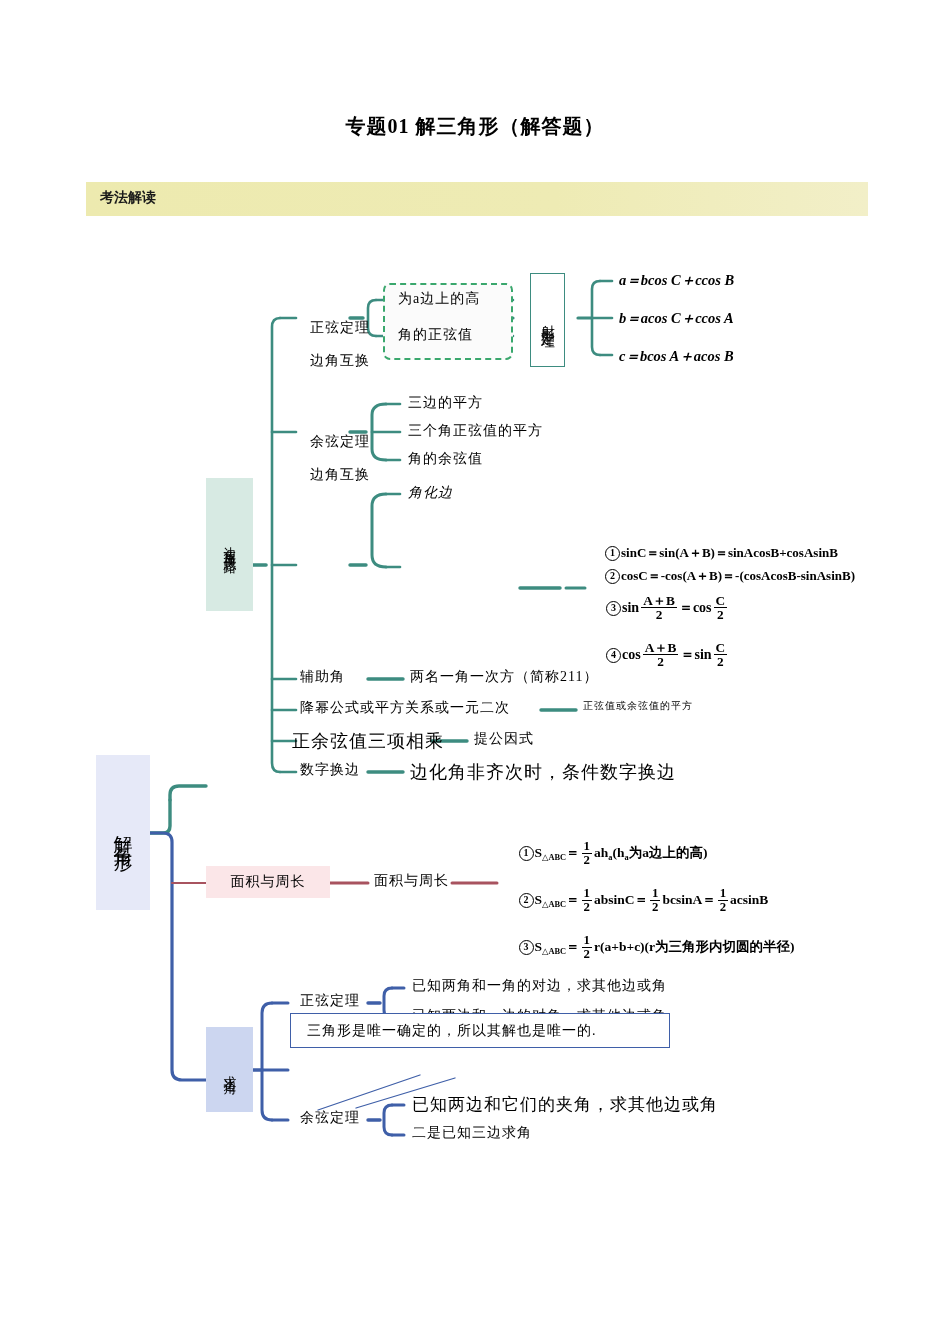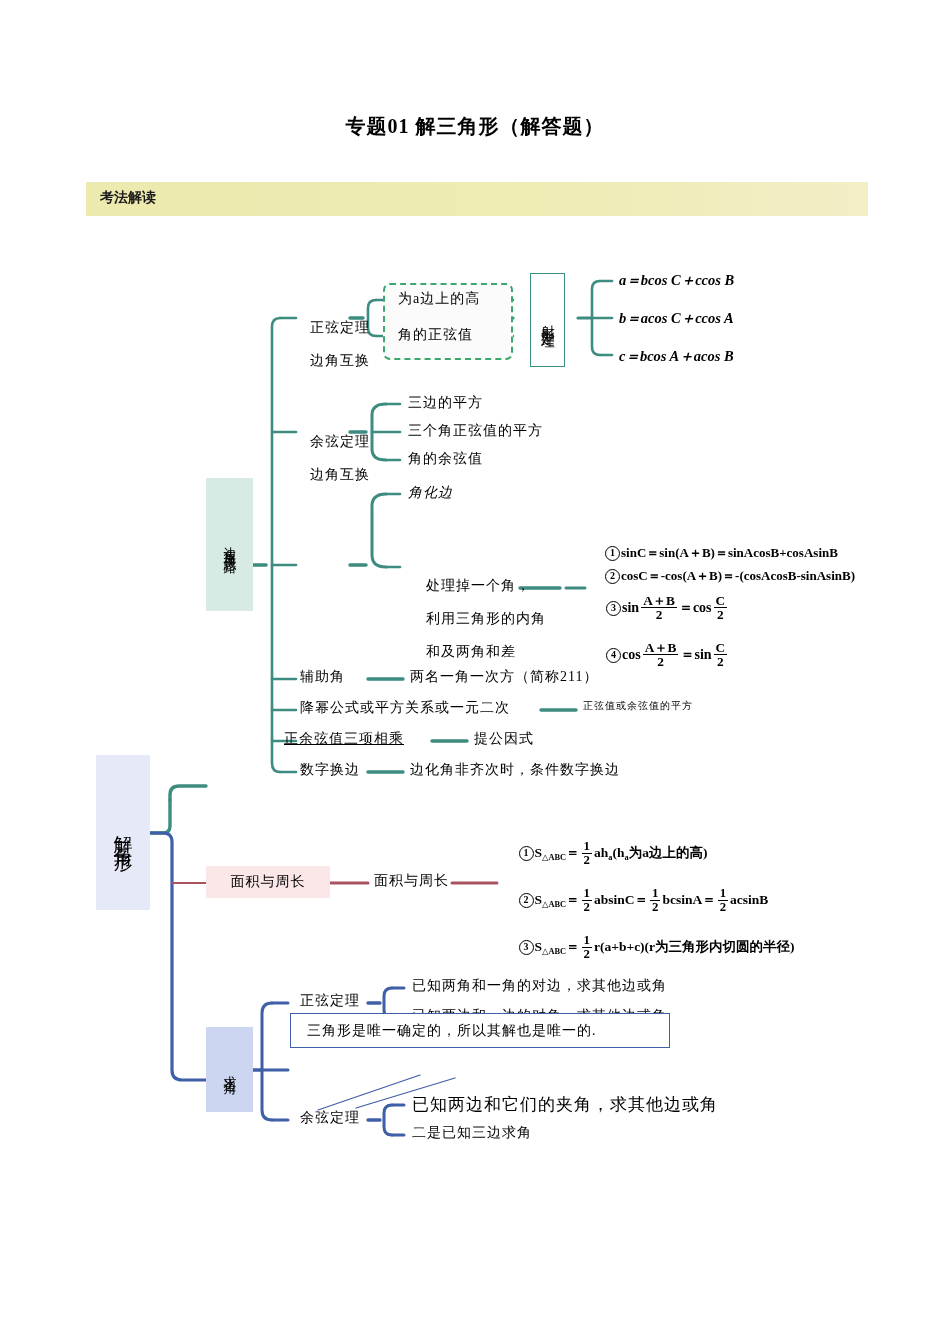--- a/index.html
+++ b/index.html
@@ -208,50 +208,45 @@
 
   <div class="txt cn" style="left:292px;top:417px;font-size:14px;letter-spacing:1px;">
     <span>余弦定理</span><br>
     <span>边角互换</span>
   </div>
   <div class="txt cn" style="left:408px;top:395px;font-size:14px;letter-spacing:1px;">三边的平方</div>
   <div class="txt cn" style="left:408px;top:423px;font-size:14px;letter-spacing:1px;">三个角正弦值的平方</div>
   <div class="txt cn" style="left:408px;top:451px;font-size:14px;letter-spacing:1px;">角的余弦值</div>
 
   <div class="txt cn" style="left:408px;top:485px;font-size:14px;letter-spacing:1px;font-style:italic;">角化边</div>
-  <div class="txt cn" style="left:408px;top:561px;font-size:14px;letter-spacing:1px;">
-    <span>处理掉一个角，</span><br>
-    <span>利用三角形的内角</span><br>
-    <span>和及两角和差</span>
-  </div>
 
   <div class="txt fml" style="left:592px;top:530px;font-size:13px;">
     <span class="circnum">1</span><span>sinC＝sin(A＋B)＝sinAcosB+cosAsinB</span>
   </div>
   <div class="txt fml" style="left:592px;top:553px;font-size:13px;">
     <span class="circnum">2</span><span>cosC＝-cos(A＋B)＝-(cosAcosB-sinAsinB)</span>
   </div>
   <div class="txt fml" style="left:592px;top:578px;font-size:14px;">
     <span class="circnum">3</span><span>sin</span><span class="frac"><span class="num">A＋B</span><span class="den">2</span></span><span>＝cos</span><span class="frac"><span class="num">C</span><span class="den">2</span></span>
   </div>
   <div class="txt fml" style="left:592px;top:625px;font-size:14px;">
     <span class="circnum">4</span><span>cos</span><span class="frac"><span class="num">A＋B</span><span class="den">2</span></span><span>＝sin</span><span class="frac"><span class="num">C</span><span class="den">2</span></span>
   </div>
 
   <div class="txt cn" style="left:300px;top:669px;font-size:14px;letter-spacing:1px;">辅助角</div>
   <div class="txt cn" style="left:410px;top:669px;font-size:14px;letter-spacing:1px;">两名一角一次方（简称211）</div>
 
   <div class="txt cn" style="left:300px;top:700px;font-size:14px;letter-spacing:1px;">降幂公式或平方关系或一元二次</div>
   <div class="txt cn" style="left:583px;top:700px;font-size:10px;letter-spacing:1px;">正弦值或余弦值的平方</div>
 
-  <div class="txt cn" style="left:284px;top:731px;font-size:14px;letter-spacing:1px;text-decoration:underline;">正余弦值三项相乘</div>
+  <div class="txt cn" style="left:292px;top:731px;font-size:18px;letter-spacing:1px;">正余弦值三项相乘</div>
   <div class="txt cn" style="left:474px;top:731px;font-size:14px;letter-spacing:1px;">提公因式</div>
 
   <div class="txt cn" style="left:300px;top:762px;font-size:14px;letter-spacing:1px;">数字换边</div>
-  <div class="txt cn" style="left:410px;top:762px;font-size:14px;letter-spacing:1px;">边化角非齐次时，条件数字换边</div>
+  <div class="txt cn" style="left:410px;top:762px;font-size:18px;letter-spacing:1px;">边化角非齐次时，条件数字换边</div>
 
   <div class="txt cn" style="left:374px;top:873px;font-size:14px;letter-spacing:1px;">面积与周长</div>
 
   <div class="txt fml" style="left:505px;top:825px;font-size:13.5px;">
     <span class="circnum">1</span><span>S</span><span class="sub">△ABC</span><span>＝</span><span class="frac"><span class="num">1</span><span class="den">2</span></span><span>ah</span><span class="sub">a</span><span>(h</span><span class="sub">a</span><span>为a边上的高)</span>
   </div>
 
   <div class="txt fml" style="left:505px;top:872px;font-size:13.5px;">
     <span class="circnum">2</span><span>S</span><span class="sub">△ABC</span><span>＝</span><span class="frac"><span class="num">1</span><span class="den">2</span></span><span>absinC＝</span><span class="frac"><span class="num">1</span><span class="den">2</span></span><span>bcsinA＝</span><span class="frac"><span class="num">1</span><span class="den">2</span></span><span>acsinB</span>
   </div>

